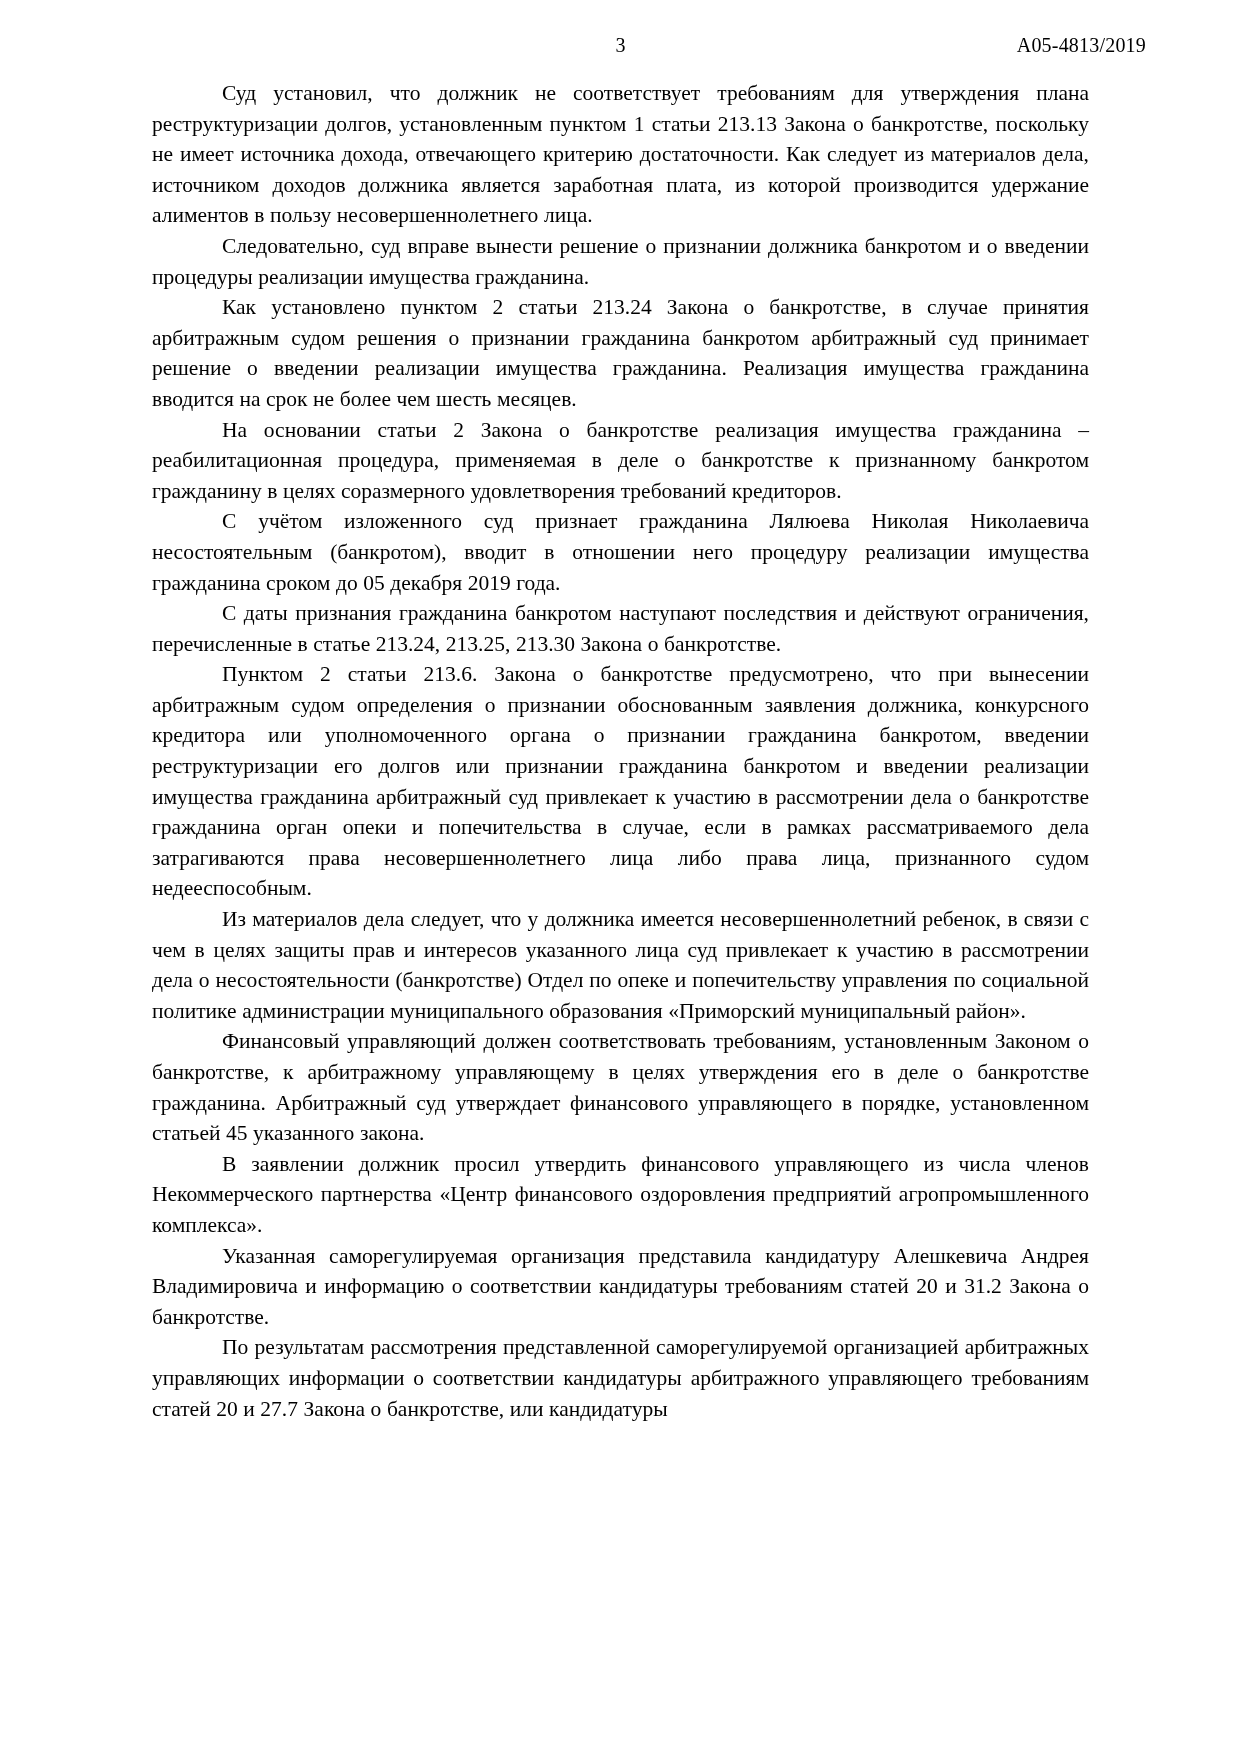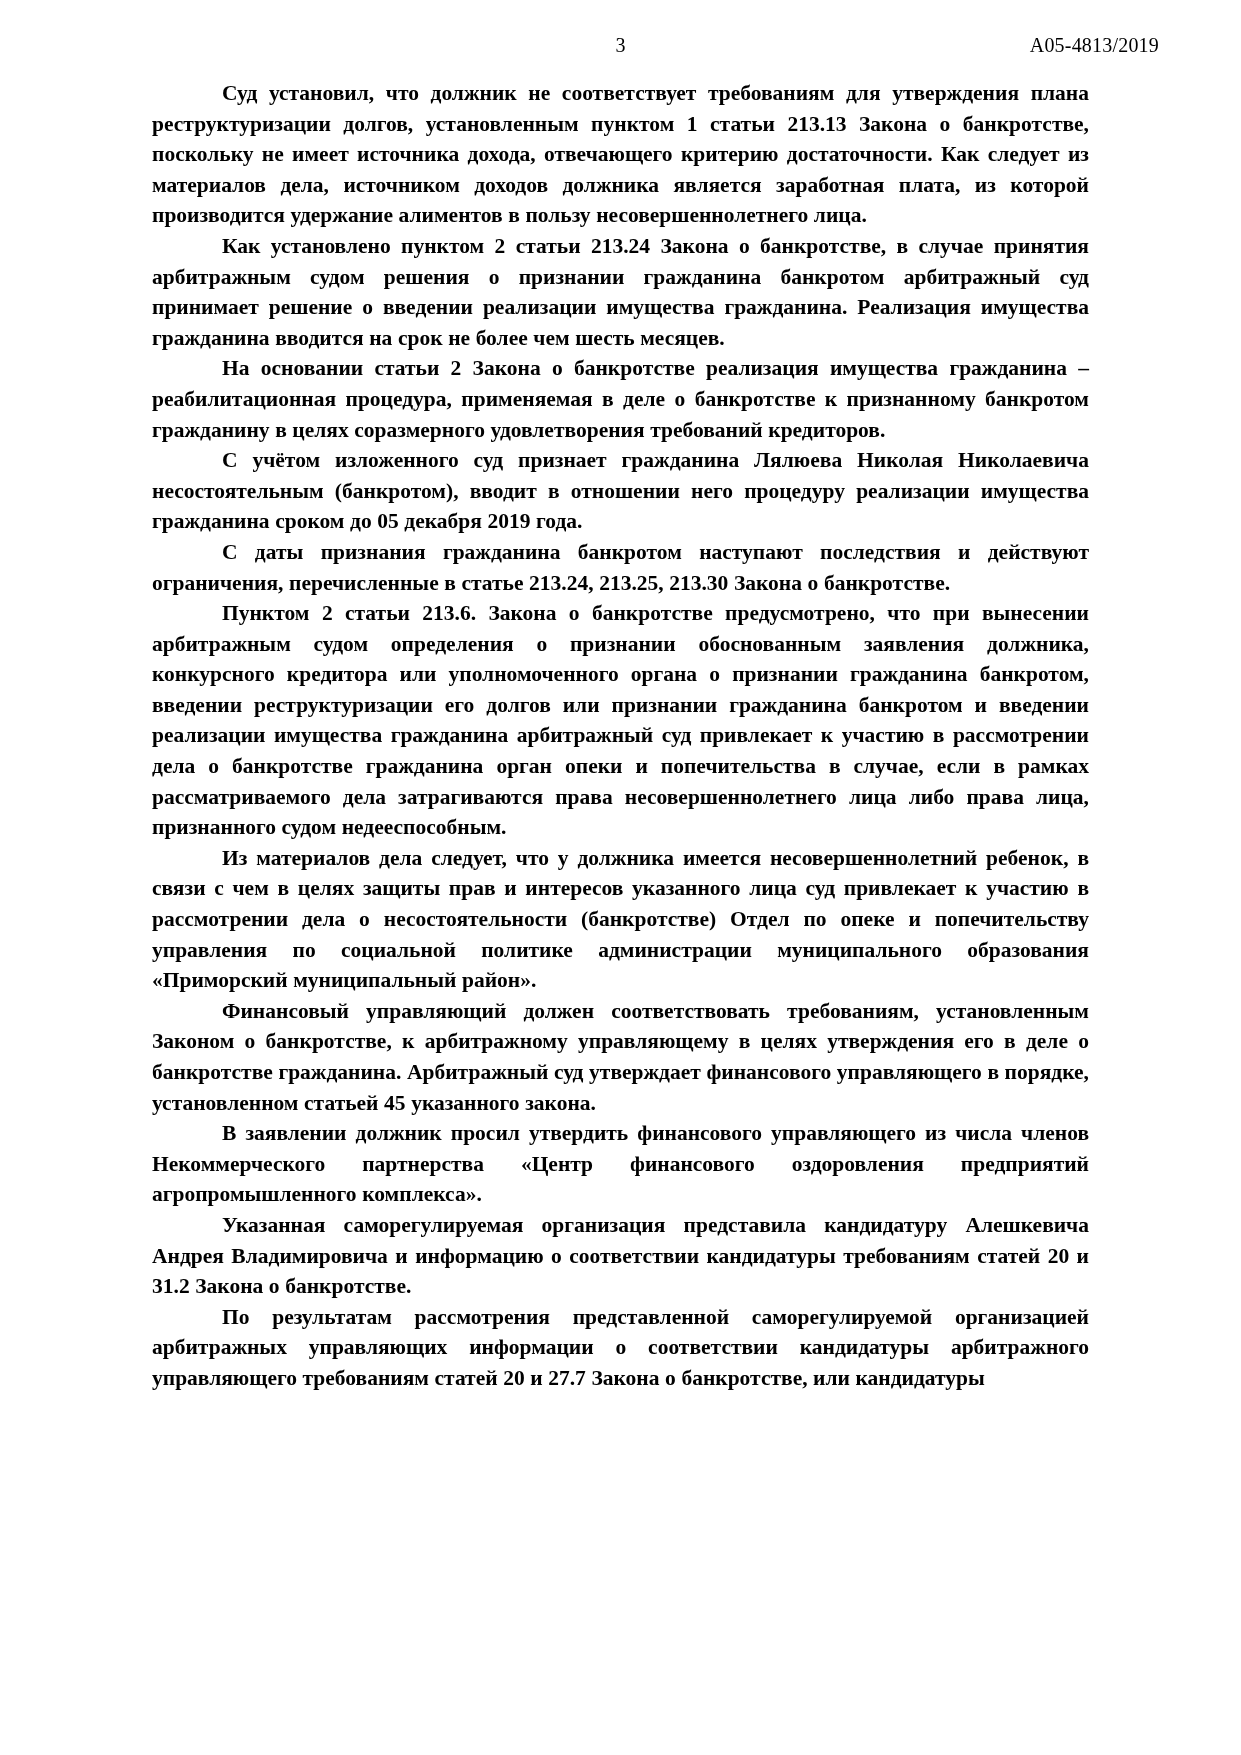--- a/index.html
+++ b/index.html
@@ -29,58 +29,58 @@
   .header .page-number {
     position: absolute;
     left: 0;
     width: 1241px;
     text-align: center;
     font-size: 20px;
     line-height: 22px;
   }
   .header .case-number {
     position: absolute;
-    right: 82px;
+    right: 95px;
     top: 0;
     font-size: 20px;
     line-height: 22px;
     letter-spacing: 0.2px;
   }
   .body-text {
     position: absolute;
     top: 78px;
     left: 152px;
     width: 937px;
   }
   .body-text p {
     margin: 0 0 0 0;
     text-indent: 70px;
     text-align: justify;
     font-size: 21.5px;
     line-height: 30.6px;
     hyphens: none;
     word-spacing: 0.2px;
-    font-weight: bold;
   }
   .body-text p + p {
     margin-top: 0px;
   }
 </style>
 </head>
 <body>
 
 <div class="page">
 
   <div class="header">
     <div class="page-number">3</div>
     <div class="case-number">А05-4813/2019</div>
   </div>
 
   <div class="body-text">
     <p>Суд установил, что должник не соответствует требованиям для утверждения плана реструктуризации долгов, установленным пунктом 1 статьи 213.13 Закона о банкротстве, поскольку не имеет источника дохода, отвечающего критерию достаточности. Как следует из материалов дела, источником доходов должника является заработная плата, из которой производится удержание алиментов в пользу несовершеннолетнего лица.</p>
+    <p>Следовательно, суд вправе вынести решение о признании должника банкротом и о введении процедуры реализации имущества гражданина.</p>
     <p>Как установлено пунктом 2 статьи 213.24 Закона о банкротстве, в случае принятия арбитражным судом решения о признании гражданина банкротом арбитражный суд принимает решение о введении реализации имущества гражданина. Реализация имущества гражданина вводится на срок не более чем шесть месяцев.</p>
     <p>На основании статьи 2 Закона о банкротстве реализация имущества гражданина – реабилитационная процедура, применяемая в деле о банкротстве к признанному банкротом гражданину в целях соразмерного удовлетворения требований кредиторов.</p>
     <p>С учётом изложенного суд признает гражданина Лялюева Николая Николаевича несостоятельным (банкротом), вводит в отношении него процедуру реализации имущества гражданина сроком до 05 декабря 2019 года.</p>
     <p>С даты признания гражданина банкротом наступают последствия и действуют ограничения, перечисленные в статье 213.24, 213.25, 213.30 Закона о банкротстве.</p>
     <p>Пунктом 2 статьи 213.6. Закона о банкротстве предусмотрено, что при вынесении арбитражным судом определения о признании обоснованным заявления должника, конкурсного кредитора или уполномоченного органа о признании гражданина банкротом, введении реструктуризации его долгов или признании гражданина банкротом и введении реализации имущества гражданина арбитражный суд привлекает к участию в рассмотрении дела о банкротстве гражданина орган опеки и попечительства в случае, если в рамках рассматриваемого дела затрагиваются права несовершеннолетнего лица либо права лица, признанного судом недееспособным.</p>
     <p>Из материалов дела следует, что у должника имеется несовершеннолетний ребенок, в связи с чем в целях защиты прав и интересов указанного лица суд привлекает к участию в рассмотрении дела о несостоятельности (банкротстве) Отдел по опеке и попечительству управления по социальной политике администрации муниципального образования «Приморский муниципальный район».</p>
     <p>Финансовый управляющий должен соответствовать требованиям, установленным Законом о банкротстве, к арбитражному управляющему в целях утверждения его в деле о банкротстве гражданина. Арбитражный суд утверждает финансового управляющего в порядке, установленном статьей 45 указанного закона.</p>
     <p>В заявлении должник просил утвердить финансового управляющего из числа членов Некоммерческого партнерства «Центр финансового оздоровления предприятий агропромышленного комплекса».</p>
     <p>Указанная саморегулируемая организация представила кандидатуру Алешкевича Андрея Владимировича и информацию о соответствии кандидатуры требованиям статей 20 и 31.2 Закона о банкротстве.</p>
     <p>По результатам рассмотрения представленной саморегулируемой организацией арбитражных управляющих информации о соответствии кандидатуры арбитражного управляющего требованиям статей 20 и 27.7 Закона о банкротстве, или кандидатуры</p>

